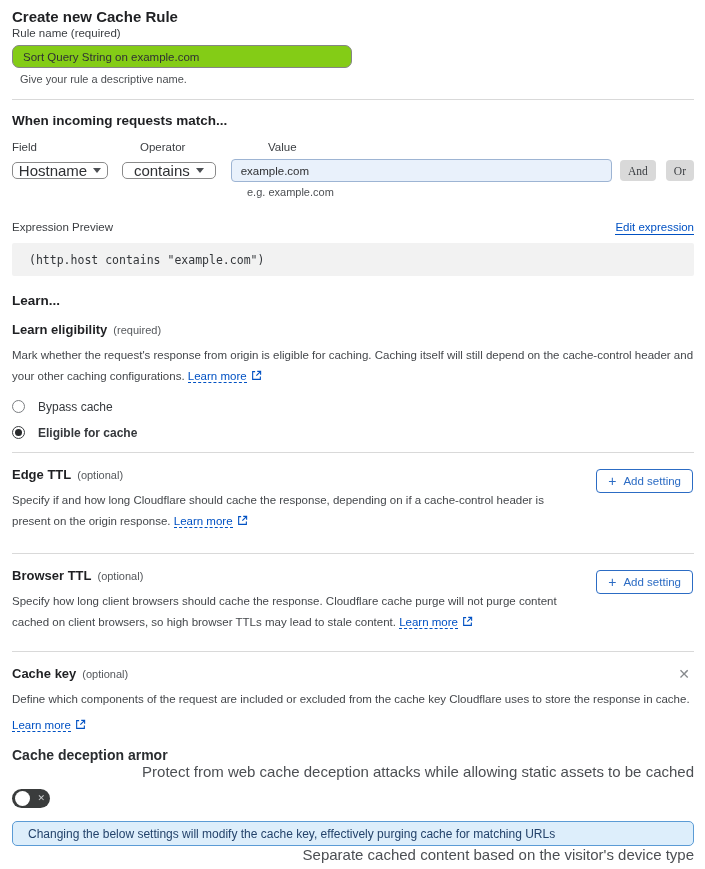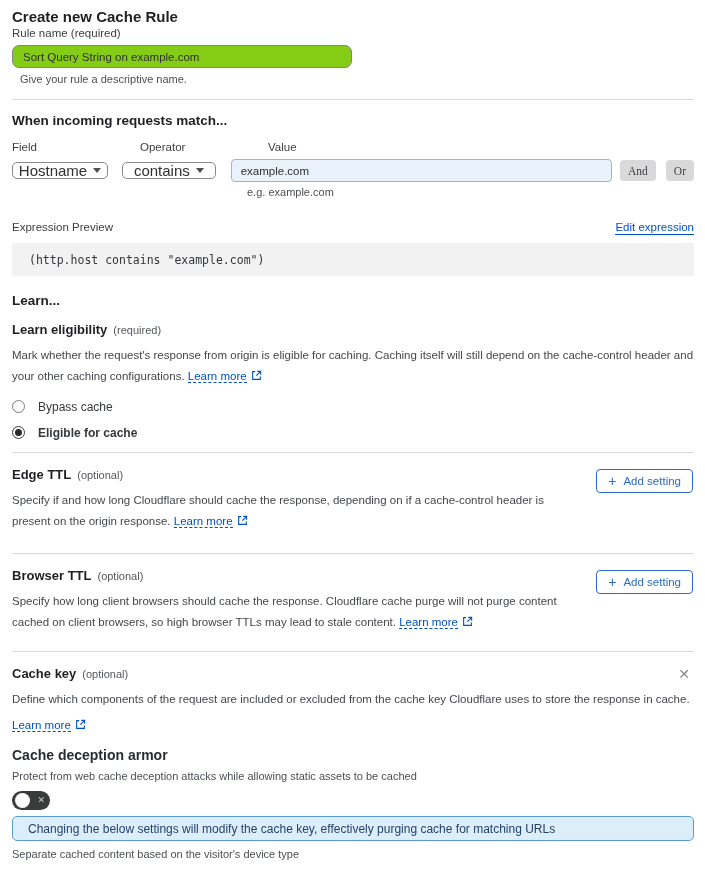--- a/index.html
+++ b/index.html
@@ -111,34 +111,34 @@
   .close-x {
     position: absolute; right: 4px; top: 1px; font-size: 14px; color: #86898d;
     background: none; border: none; cursor: pointer; line-height: 1;
     font-family: "Liberation Sans", sans-serif;
   }
   .lm-line { margin-top: 5px; }
 
   .sub-title { font-size: 14px; font-weight: bold; color: #2a2d30; }
   .mt14 { margin-top: 14px; }
   .mt13 { margin-top: 13px; }
-  .sub-desc { margin-top: 7px; font-size: 11px; color: #4c4f53; }
+  .sub-desc { font-size: 15px; color: #4c4f53; text-align: right; }
 
   .toggle {
     margin-top: 9px; width: 38px; height: 19px; border-radius: 10px; border: none;
     display: flex; align-items: center; justify-content: space-between;
     padding: 0 3px; cursor: pointer;
   }
   .toggle.off { background: #3a3c3c; }
   .knob { width: 15px; height: 15px; border-radius: 50%; background: #fff; flex: none; }
   .tg-glyph { font-size: 9px; line-height: 1; flex: none; padding: 0 2px; }
   .tg-x { color: #c9cbcc; }
 
   .banner {
-    margin-top: 6px; height: 25px; background: #ddeefb; border: 1px solid #5b9bd5;
+    margin-top: 13px; height: 25px; background: #ddeefb; border: 1px solid #5b9bd5;
     border-radius: 5px; display: flex; align-items: center; padding: 0 15px;
     font-size: 12px; color: #24436b;
   }
 </style>
 </head>
 <body>
 
 <div class="page">
 
   <h1 class="title">Create new Cache Rule</h1>

